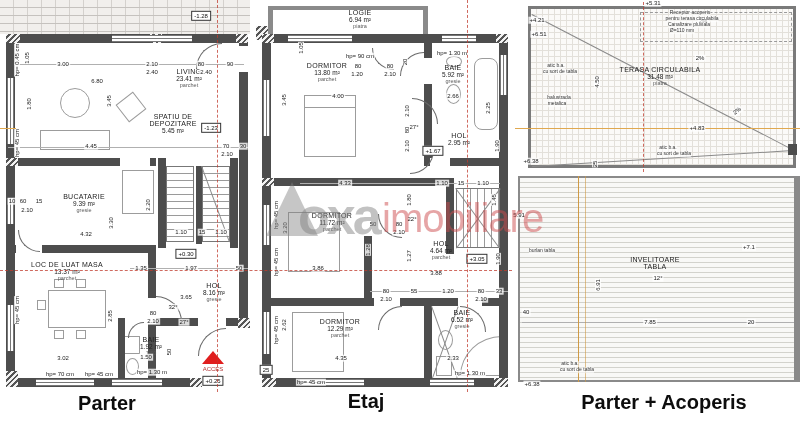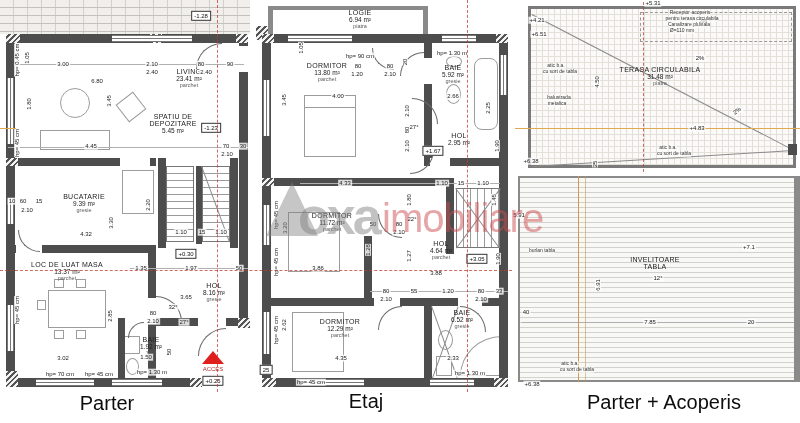--- a/index.html
+++ b/index.html
@@ -30,21 +30,21 @@
   .note{position:absolute;transform:translate(-50%,-50%);font-size:5px;line-height:1.1;color:#333;white-space:nowrap;background:rgba(255,255,255,.6);z-index:7}
   .lvl{position:absolute;transform:translate(-50%,-50%);font-size:6px;border:1px solid #333;background:#fff;padding:0 2px;line-height:1.4;color:#111;white-space:nowrap;z-index:8}
   .room{position:absolute;transform:translateX(-50%);text-align:center;color:#222;z-index:7}
   .rn{font-size:7px;letter-spacing:.3px;white-space:nowrap}
   .ra{font-size:6.5px;white-space:nowrap}
   .rf{font-size:5.5px;color:#5a5a5a;white-space:nowrap}
   .axisv{position:absolute;width:0;border-left:1px dashed #c0392b;opacity:.75;z-index:9}
   .axish{position:absolute;height:0;border-top:1px dashed #c0392b;opacity:.75;z-index:9}
   .orangev{position:absolute;width:0;border-left:1px solid #cf9a45;z-index:6}
   .orangeh{position:absolute;height:0;border-top:1px solid #e0a84f;z-index:6}
-  .footer-label{position:absolute;transform:translateX(-50%);font-size:20px;font-weight:normal;color:#0d0d0d;z-index:10;white-space:nowrap}
+  .footer-label{position:absolute;transform:translateX(-50%);font-size:20px;font-weight:bold;color:#0d0d0d;z-index:10;white-space:nowrap}
   .wm{z-index:11;pointer-events:none}
   #wm-tri{position:absolute;left:266px;top:182px;width:0;height:0;border-left:26px solid transparent;border-right:26px solid transparent;border-bottom:54px solid rgba(128,128,128,.45)}
   #wm-logo{position:absolute;left:298px;top:186px;font-size:52px;font-weight:bold;letter-spacing:-3px;color:rgba(128,128,128,.48)}
   #wm-suffix{position:absolute;left:382px;top:196px;font-size:40px;letter-spacing:-1px;color:rgba(205,75,78,.5)}
   .tri-red{position:absolute;width:0;height:0;border-left:11px solid transparent;border-right:11px solid transparent;border-bottom:13px solid #e01e1e;z-index:8}
   .acces{position:absolute;transform:translateX(-50%);font-size:6px;color:#b03030;z-index:8;white-space:nowrap}
 </style>
 </head>
 <body>
 

